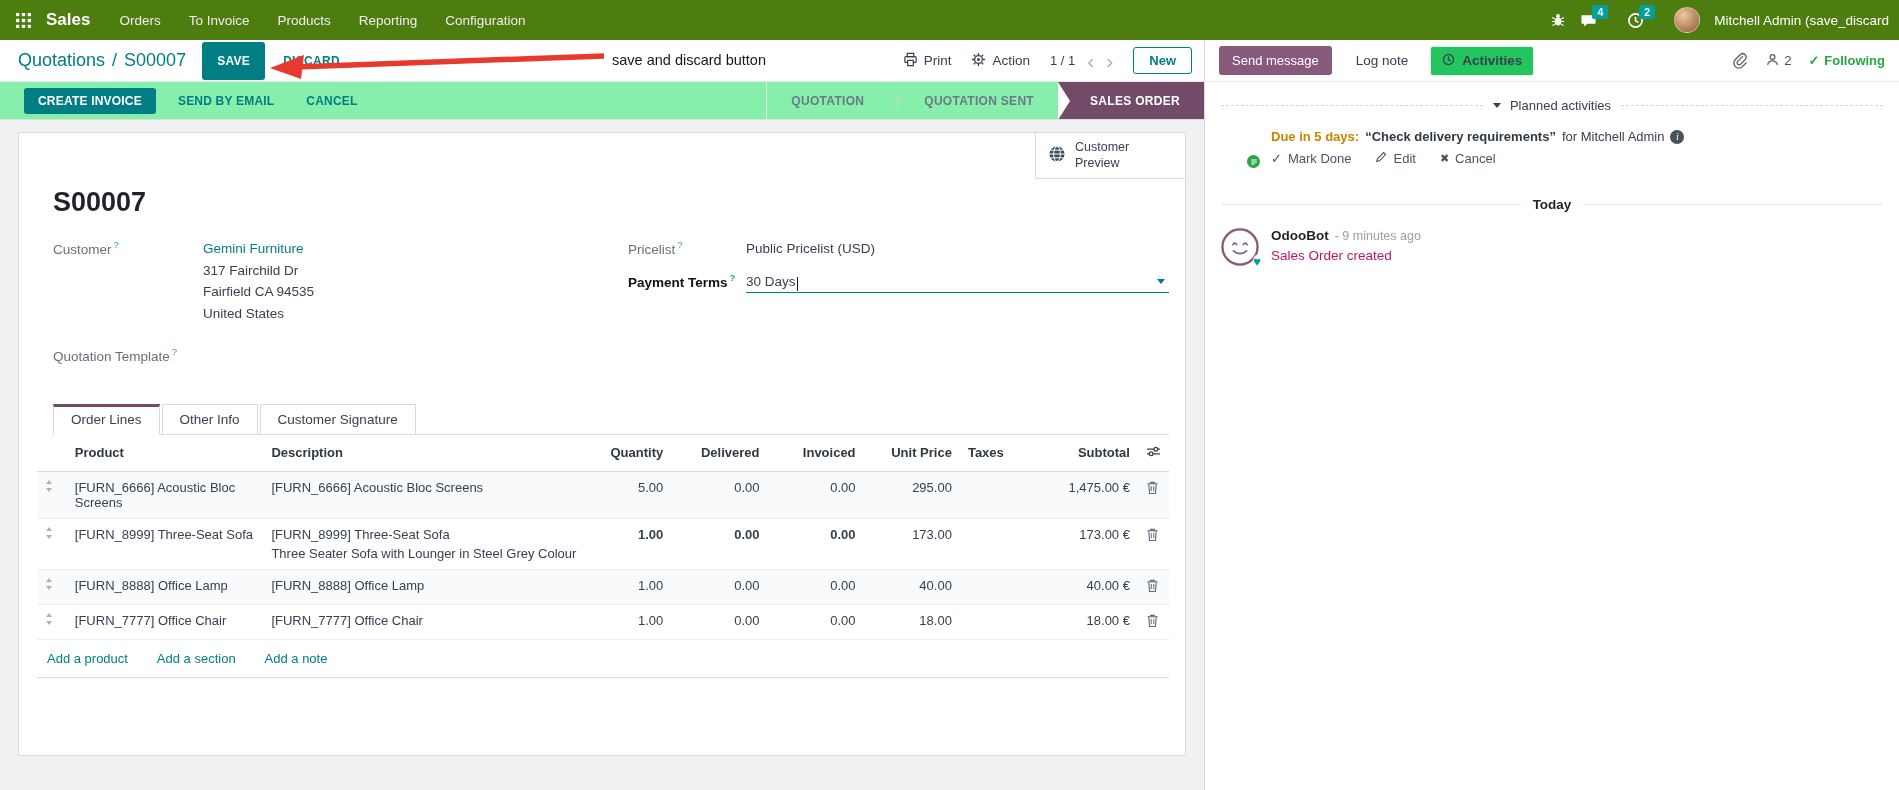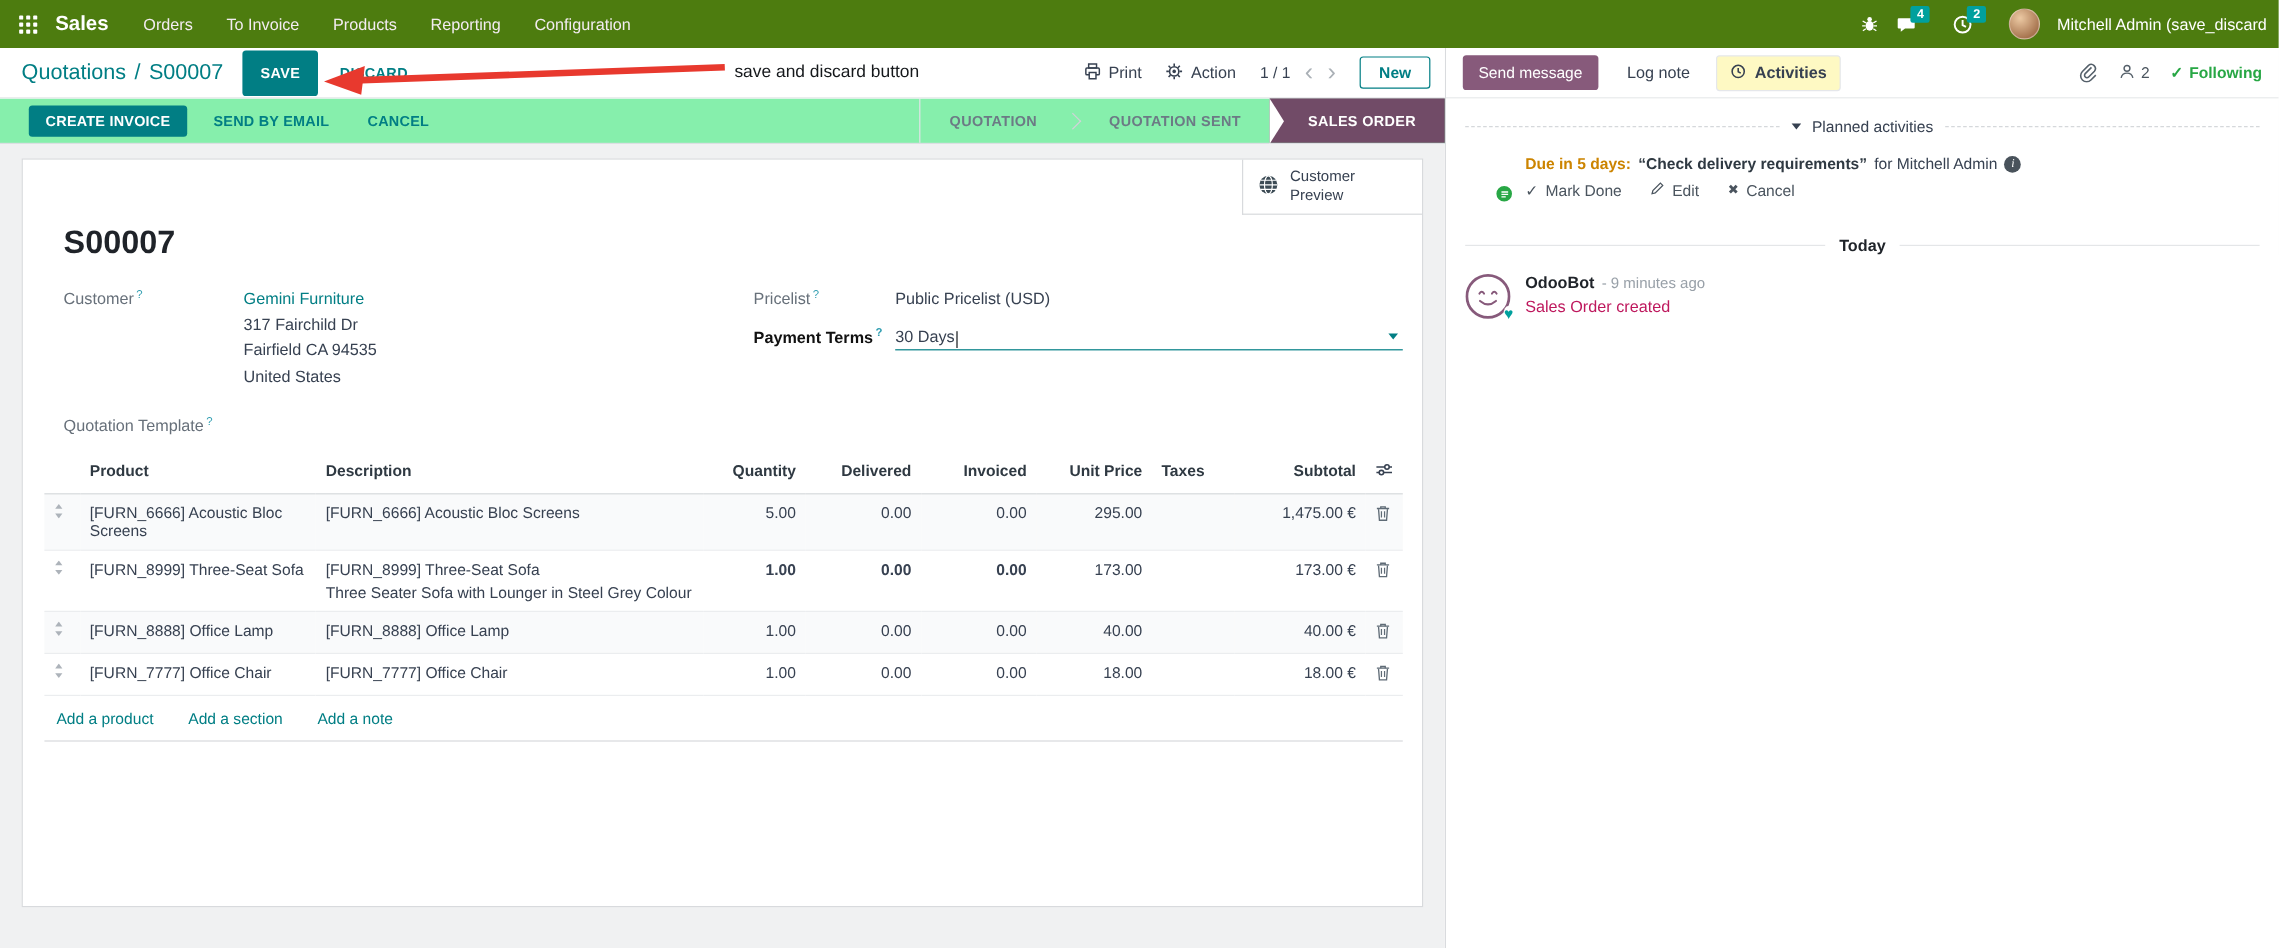--- a/index.html
+++ b/index.html
@@ -135,21 +135,21 @@
   .terms { flex:1; color:#aeb5bc; font-size:13.5px; cursor:text; }
   .total-block { width:152px; margin-right:14px; border-top:1px solid #c6cbd1; padding-top:9px; display:flex; justify-content:space-between; align-items:baseline; }
   .total-label { font-size:13.5px; color:#374151; }
   .total-value { font-size:16.5px; font-weight:700; color:#1f2329; }
 
   
   .chatter-toolbar { height:42px; border-bottom:1px solid #e8eaec; display:flex; align-items:center; padding:0 14px; flex-shrink:0; }
   .btn-send { background:#875A7B; color:#fff; border:none; border-radius:3px; font-size:13px; padding:7px 13px; cursor:pointer; }
   .btn-lognote { background:none; border:none; color:#374151; font-size:13.5px; margin-left:18px; cursor:pointer; }
   .btn-activities {
-    margin-left:16px; background:#fef9c3; border:1px solid #e5e7eb; border-radius:3px;
+    margin-left:16px; background:#22c55e; border:1px solid #e5e7eb; border-radius:3px;
     padding:6px 11px; display:flex; align-items:center; gap:7px; font-size:13.5px; font-weight:600; color:#374151; cursor:pointer;
   }
   .chatter-tools { margin-left:auto; display:flex; align-items:center; gap:17px; }
   .followers { display:flex; align-items:center; gap:4px; font-size:13px; color:#4a545e; cursor:pointer; }
   .following { display:flex; align-items:center; gap:5px; font-size:13px; font-weight:600; color:#28a745; cursor:pointer; }
   .following::before { content:"✓"; font-size:13px; }
 
   .chatter-body { padding:16px 16px 0; overflow:hidden; }
   .section-divider { display:flex; align-items:center; gap:10px; color:#374151; font-size:13px; }
   .section-divider::before, .section-divider::after { content:""; flex:1; border-top:1px dashed #d5d8db; }
@@ -356,20 +356,25 @@
                   <span class="flabel strong"><span>Payment Terms</span><sup class="help">?</sup></span>
                   <div class="input-line">
                     <span class="ival">30 Days</span>
                     <span class="cursor-bar"></span>
                     <span class="caret-down"></span>
                   </div>
                 </div>
               </div>
             </div>
 
+            <div class="tabs">
+              <span class="tab active">Order Lines</span>
+              <span class="tab">Other Info</span>
+              <span class="tab">Customer Signature</span>
+            </div>
 
             <table class="o-list">
               <colgroup>
                 <col class="col-handle">
                   <col class="col-product">
                   <col class="col-desc">
                   <col class="col-qty">
                   <col class="col-dlv">
                   <col class="col-inv">
                   <col class="col-price">

